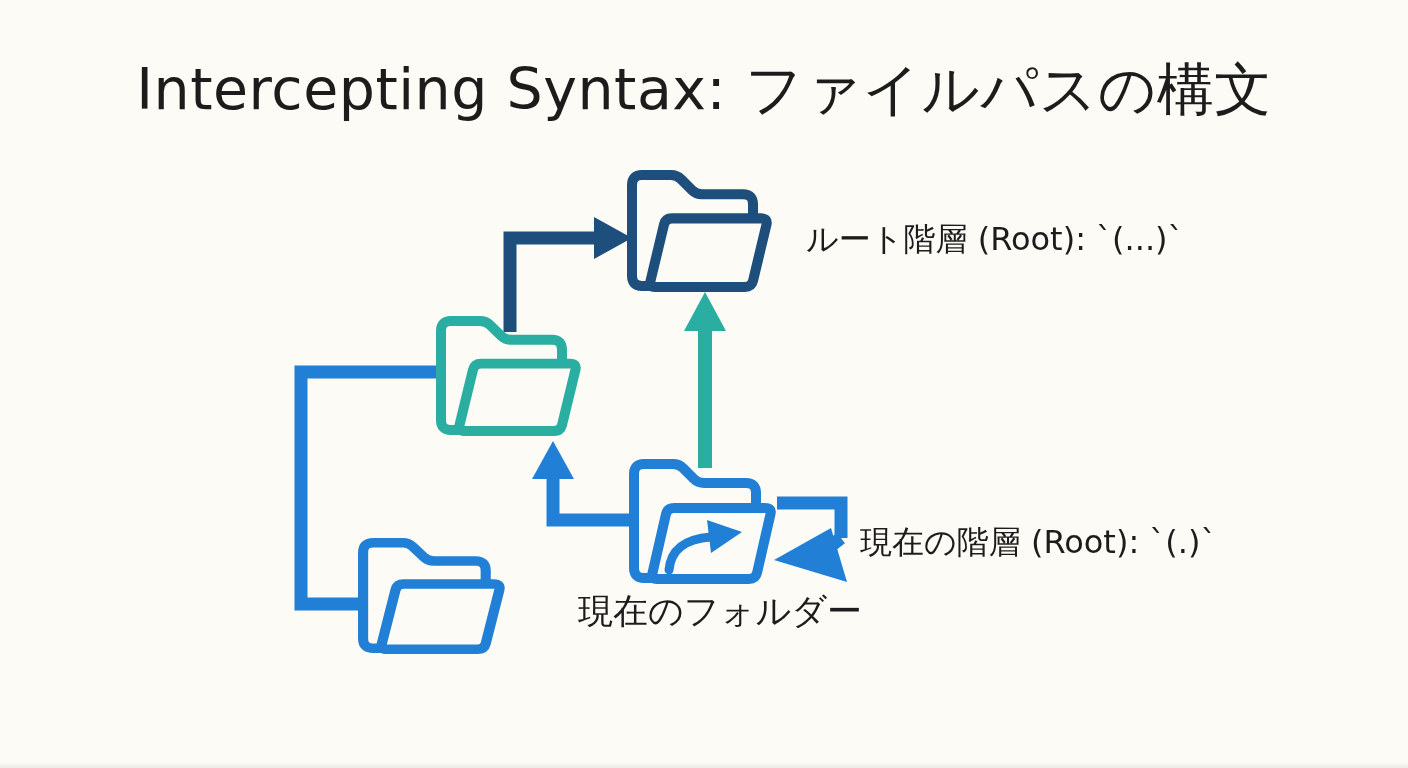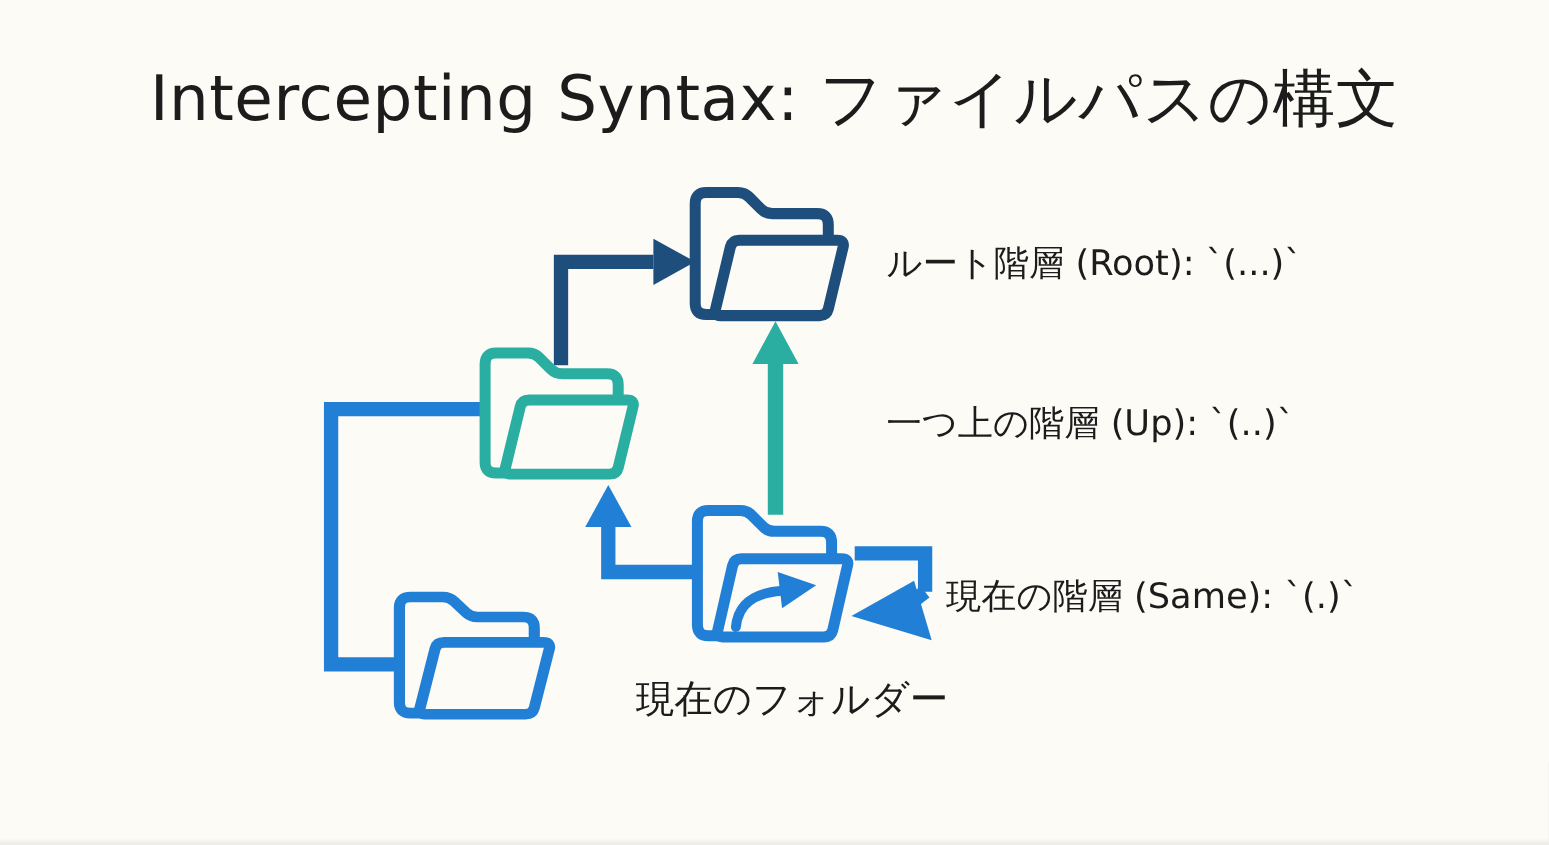--- a/index.html
+++ b/index.html
@@ -129,21 +129,20 @@
     </g>
   </svg>
 
   <svg class="folder-icon" style="left:356px;top:536px" width="152" height="120" viewBox="0 0 150 125" preserveAspectRatio="none">
     <path class="folder-back stroke-blue" d="M24,117 L17,117 Q7,117 7,107 L7,17 Q7,7 17,7 L46,7 Q52,7 56,11 L67,22 Q71,26 77,26 L118,26 Q128,26 128,36 L128,46"></path>
     <path class="folder-front stroke-blue" d="M30,118 Q24,118 25.5,112 L39,56 Q40.5,50 47,50 L136,50 Q143,50 141.5,56 L128,112 Q126.5,118 120,118 Z"></path>
   </svg>
 
   <div class="label" style="left:806px;top:219px">ルート階層 (Root): `(...)`</div>
 
-  <div class="label" style="left:806px;top:364px">一つ上の階層 (Up): `(..)`</div>
 
-  <div class="label" style="left:860px;top:522px">現在の階層 (Same): `(.)`</div>
+  <div class="label" style="left:860px;top:522px">現在の階層 (Root): `(.)`</div>
 
-  <div class="label label-current" style="left:578px;top:614px">
+  <div class="label label-current" style="left:578px;top:589px">
     <div>現在のフォルダー</div>
   </div>
 
 </div>
 
 </body></html>

